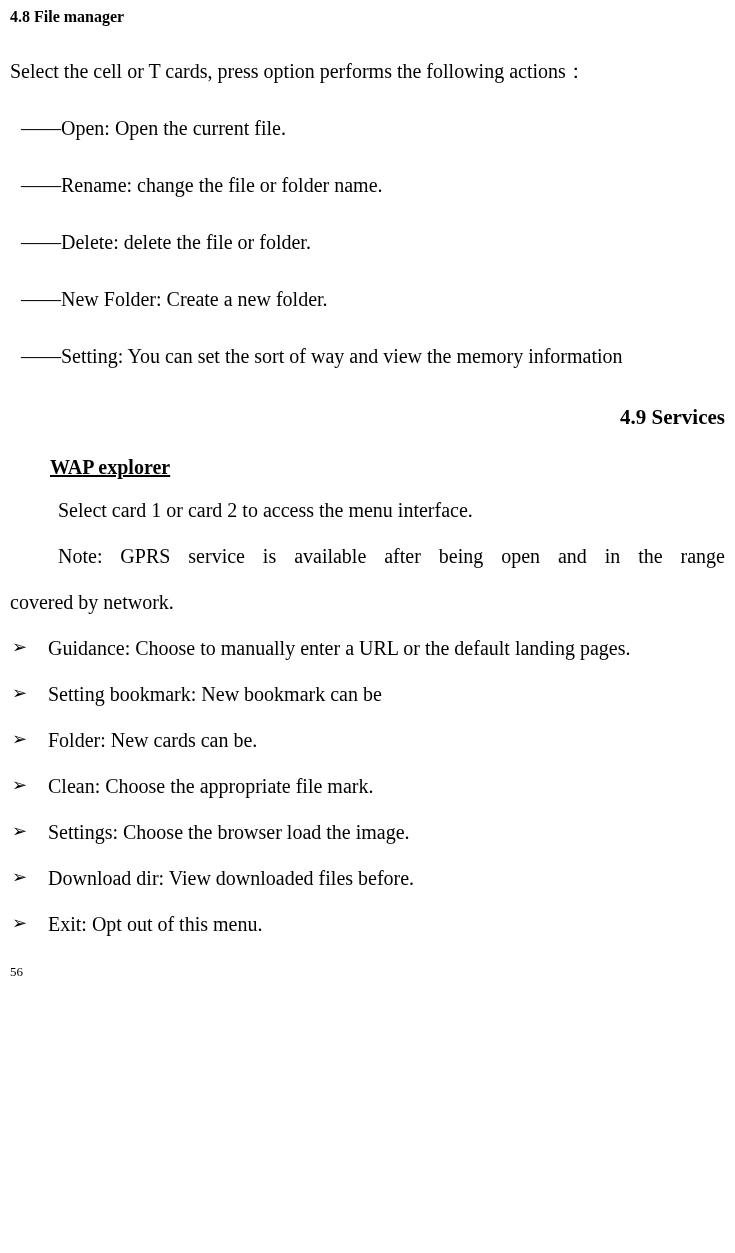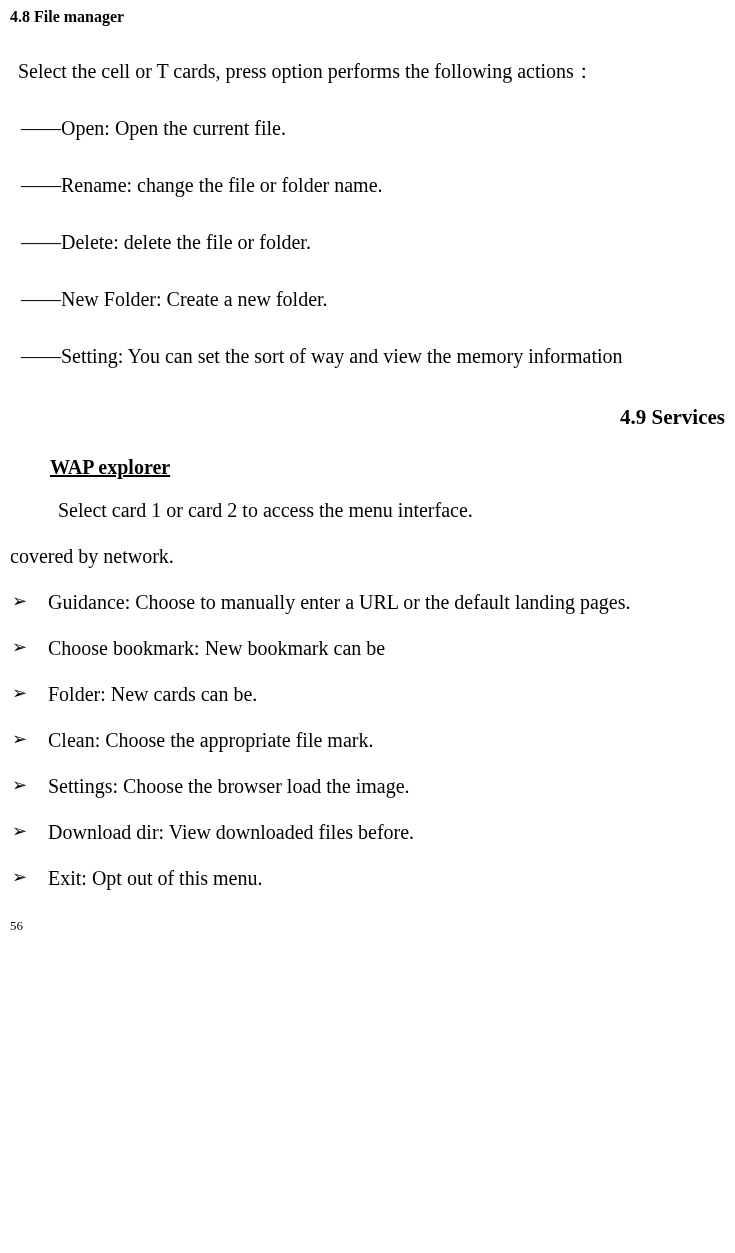--- a/index.html
+++ b/index.html
@@ -28,21 +28,21 @@
   }
   .subheading {
     font-weight: bold;
     font-size: 20px;
     margin: 0 0 6px 0;
     padding-left: 40px;
     line-height: 1.4;
     text-decoration: underline;
   }
   .para {
-    margin: 8px;
+    margin: 0;
     text-align: justify;
   }
   .dash-item {
     margin: 11px;
     text-align: justify;
   }
   .wap-line {
     margin: 0;
     padding-left: 48px;
     text-align: justify;
@@ -94,30 +94,31 @@
 <p class="dash-item">——New Folder: Create a new folder.</p>
 <p class="dash-item">——Setting: You can set the sort of way and view the memory information</p>
 
 <div class="heading2">4.9 Services</div>
 
 <div class="subheading">WAP explorer</div>
 
 <p class="wap-line">Select card 1 or card 2 to access the menu interface.</p>
 
 <p class="wap-note">
+  <span class="first justify-wide" style="display:block;">Note: GPRS service is available after being open and in the range</span>
   <span>covered by network.</span>
 </p>
 
 <div class="bullet-item">
   <div class="marker">➢</div>
   <div class="content">Guidance: Choose to manually enter a URL or the default landing pages.</div>
 </div>
 <div class="bullet-item">
   <div class="marker">➢</div>
-  <div class="content">Choose bookmark: New bookmark can be</div>
+  <div class="content">Setting bookmark: New bookmark can be</div>
 </div>
 <div class="bullet-item">
   <div class="marker">➢</div>
   <div class="content">Folder: New cards can be.</div>
 </div>
 <div class="bullet-item">
   <div class="marker">➢</div>
   <div class="content">Clean: Choose the appropriate file mark.</div>
 </div>
 <div class="bullet-item">

